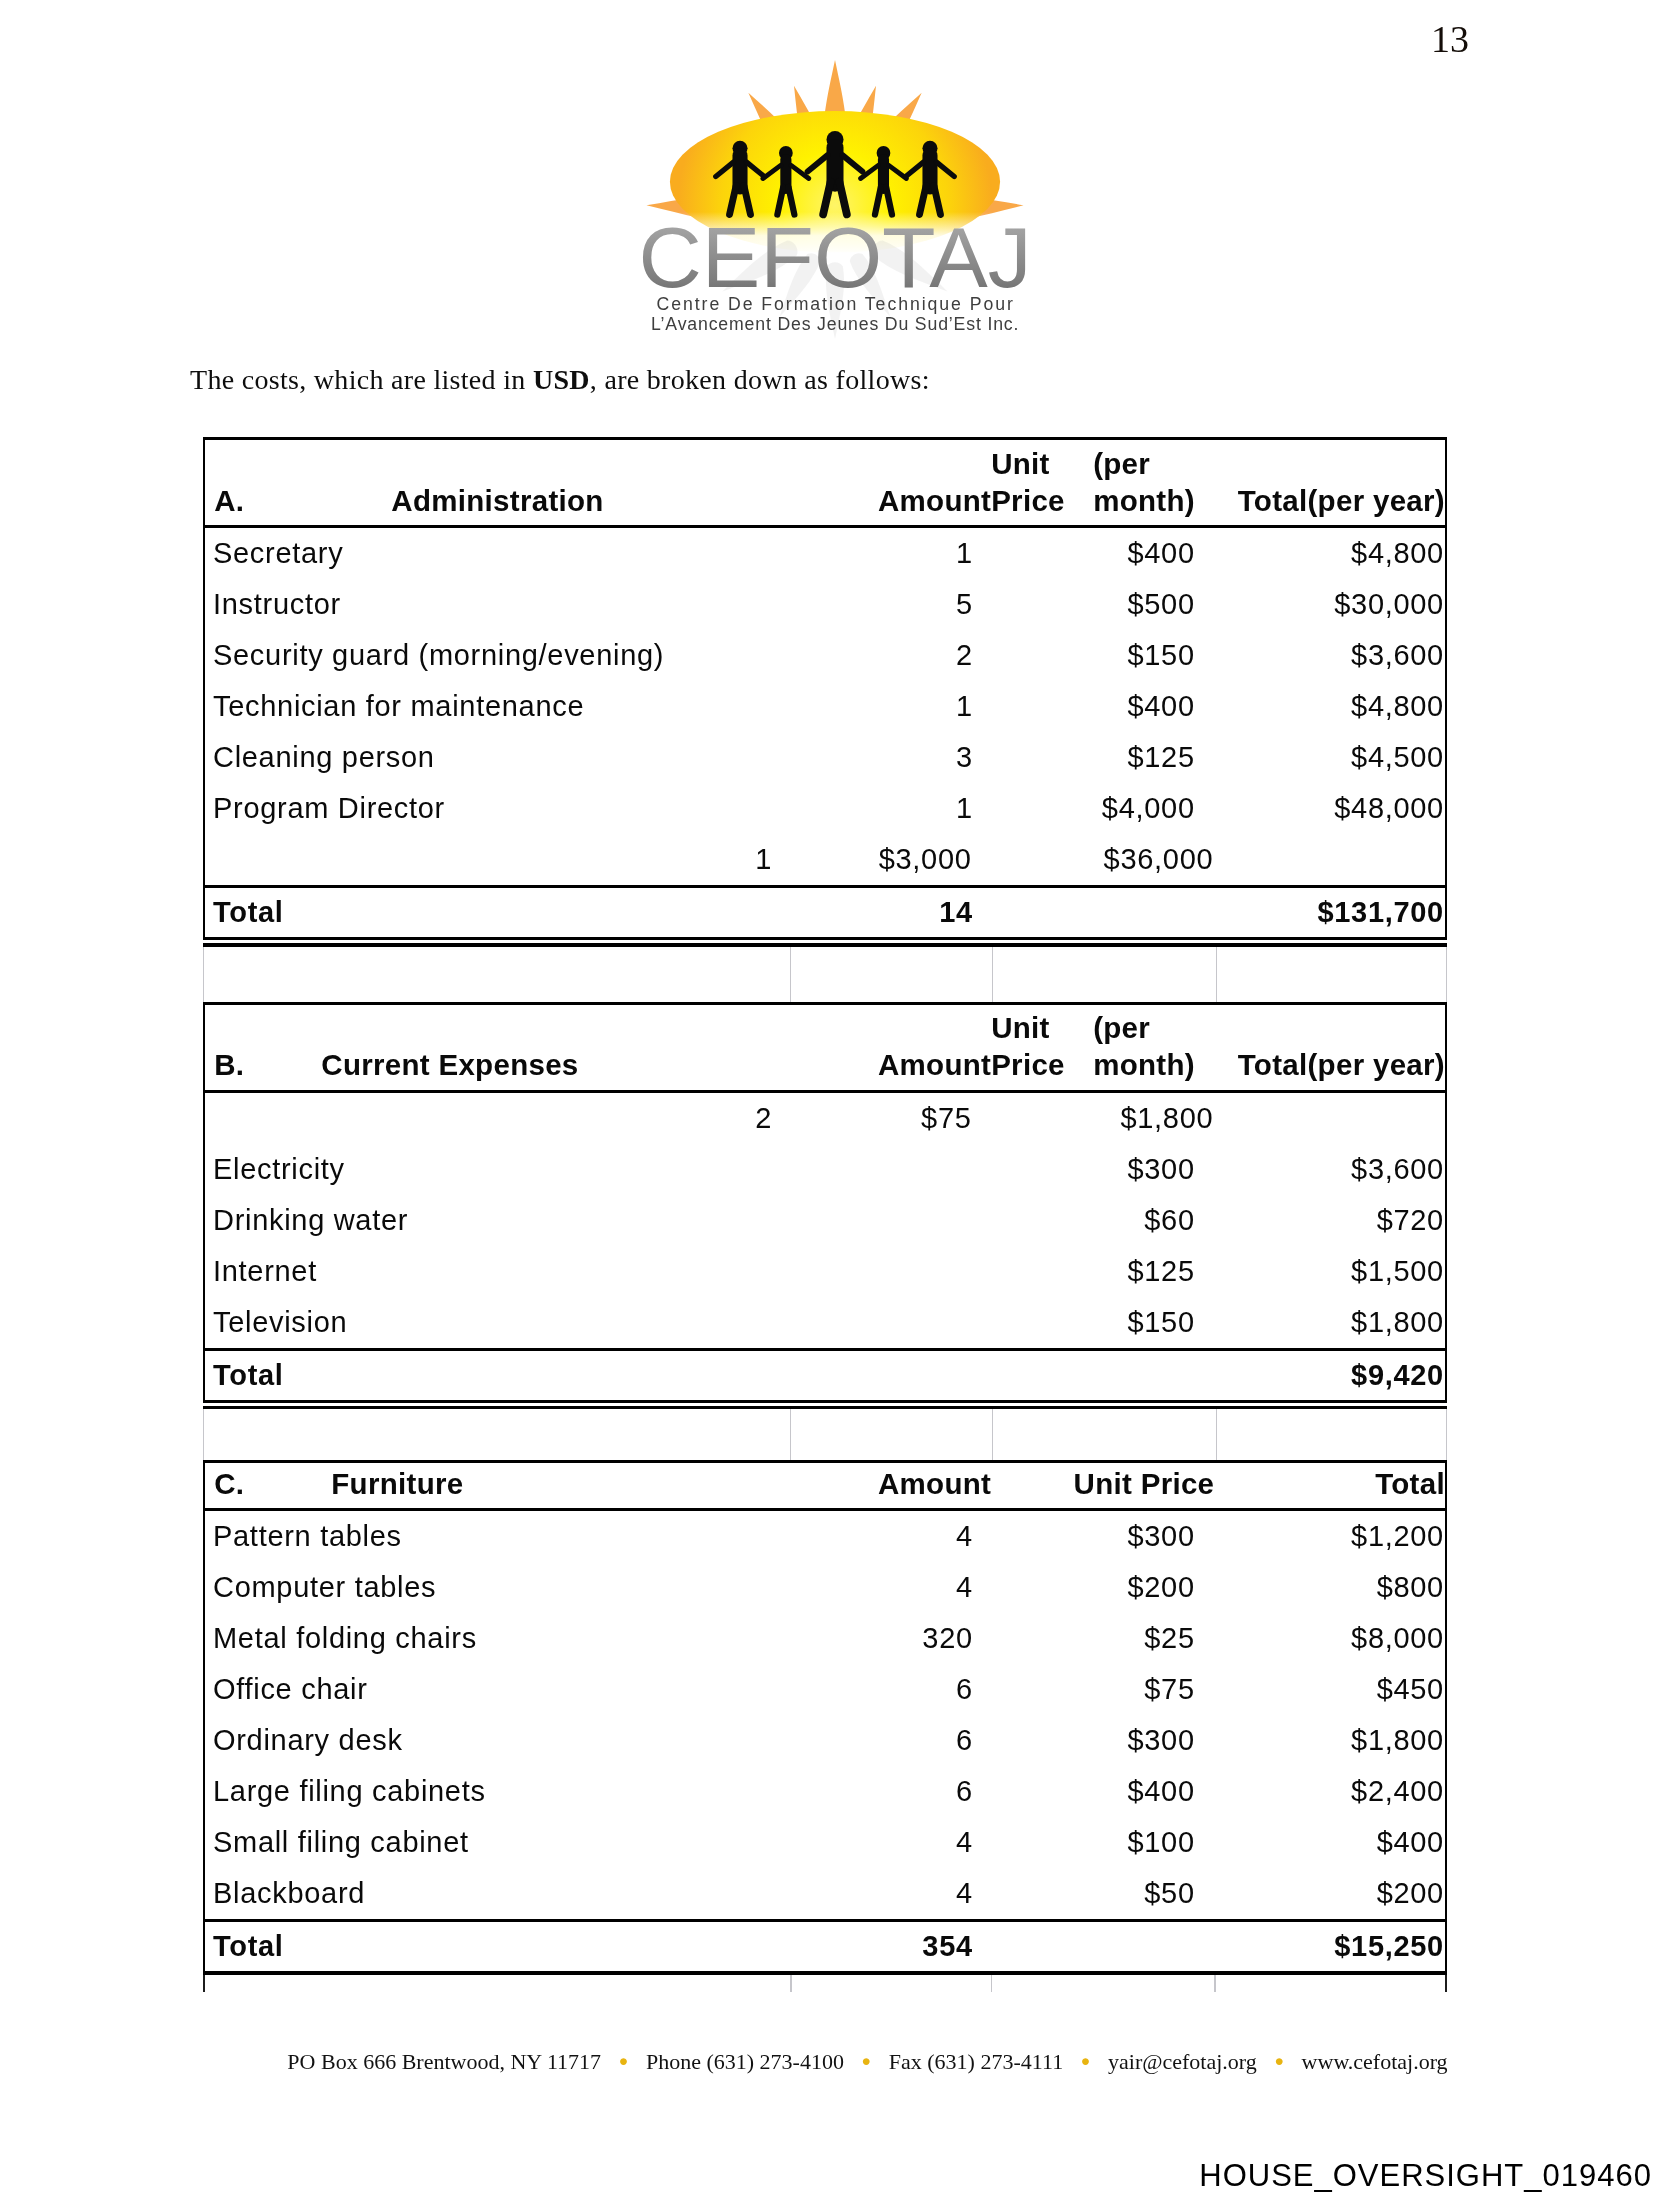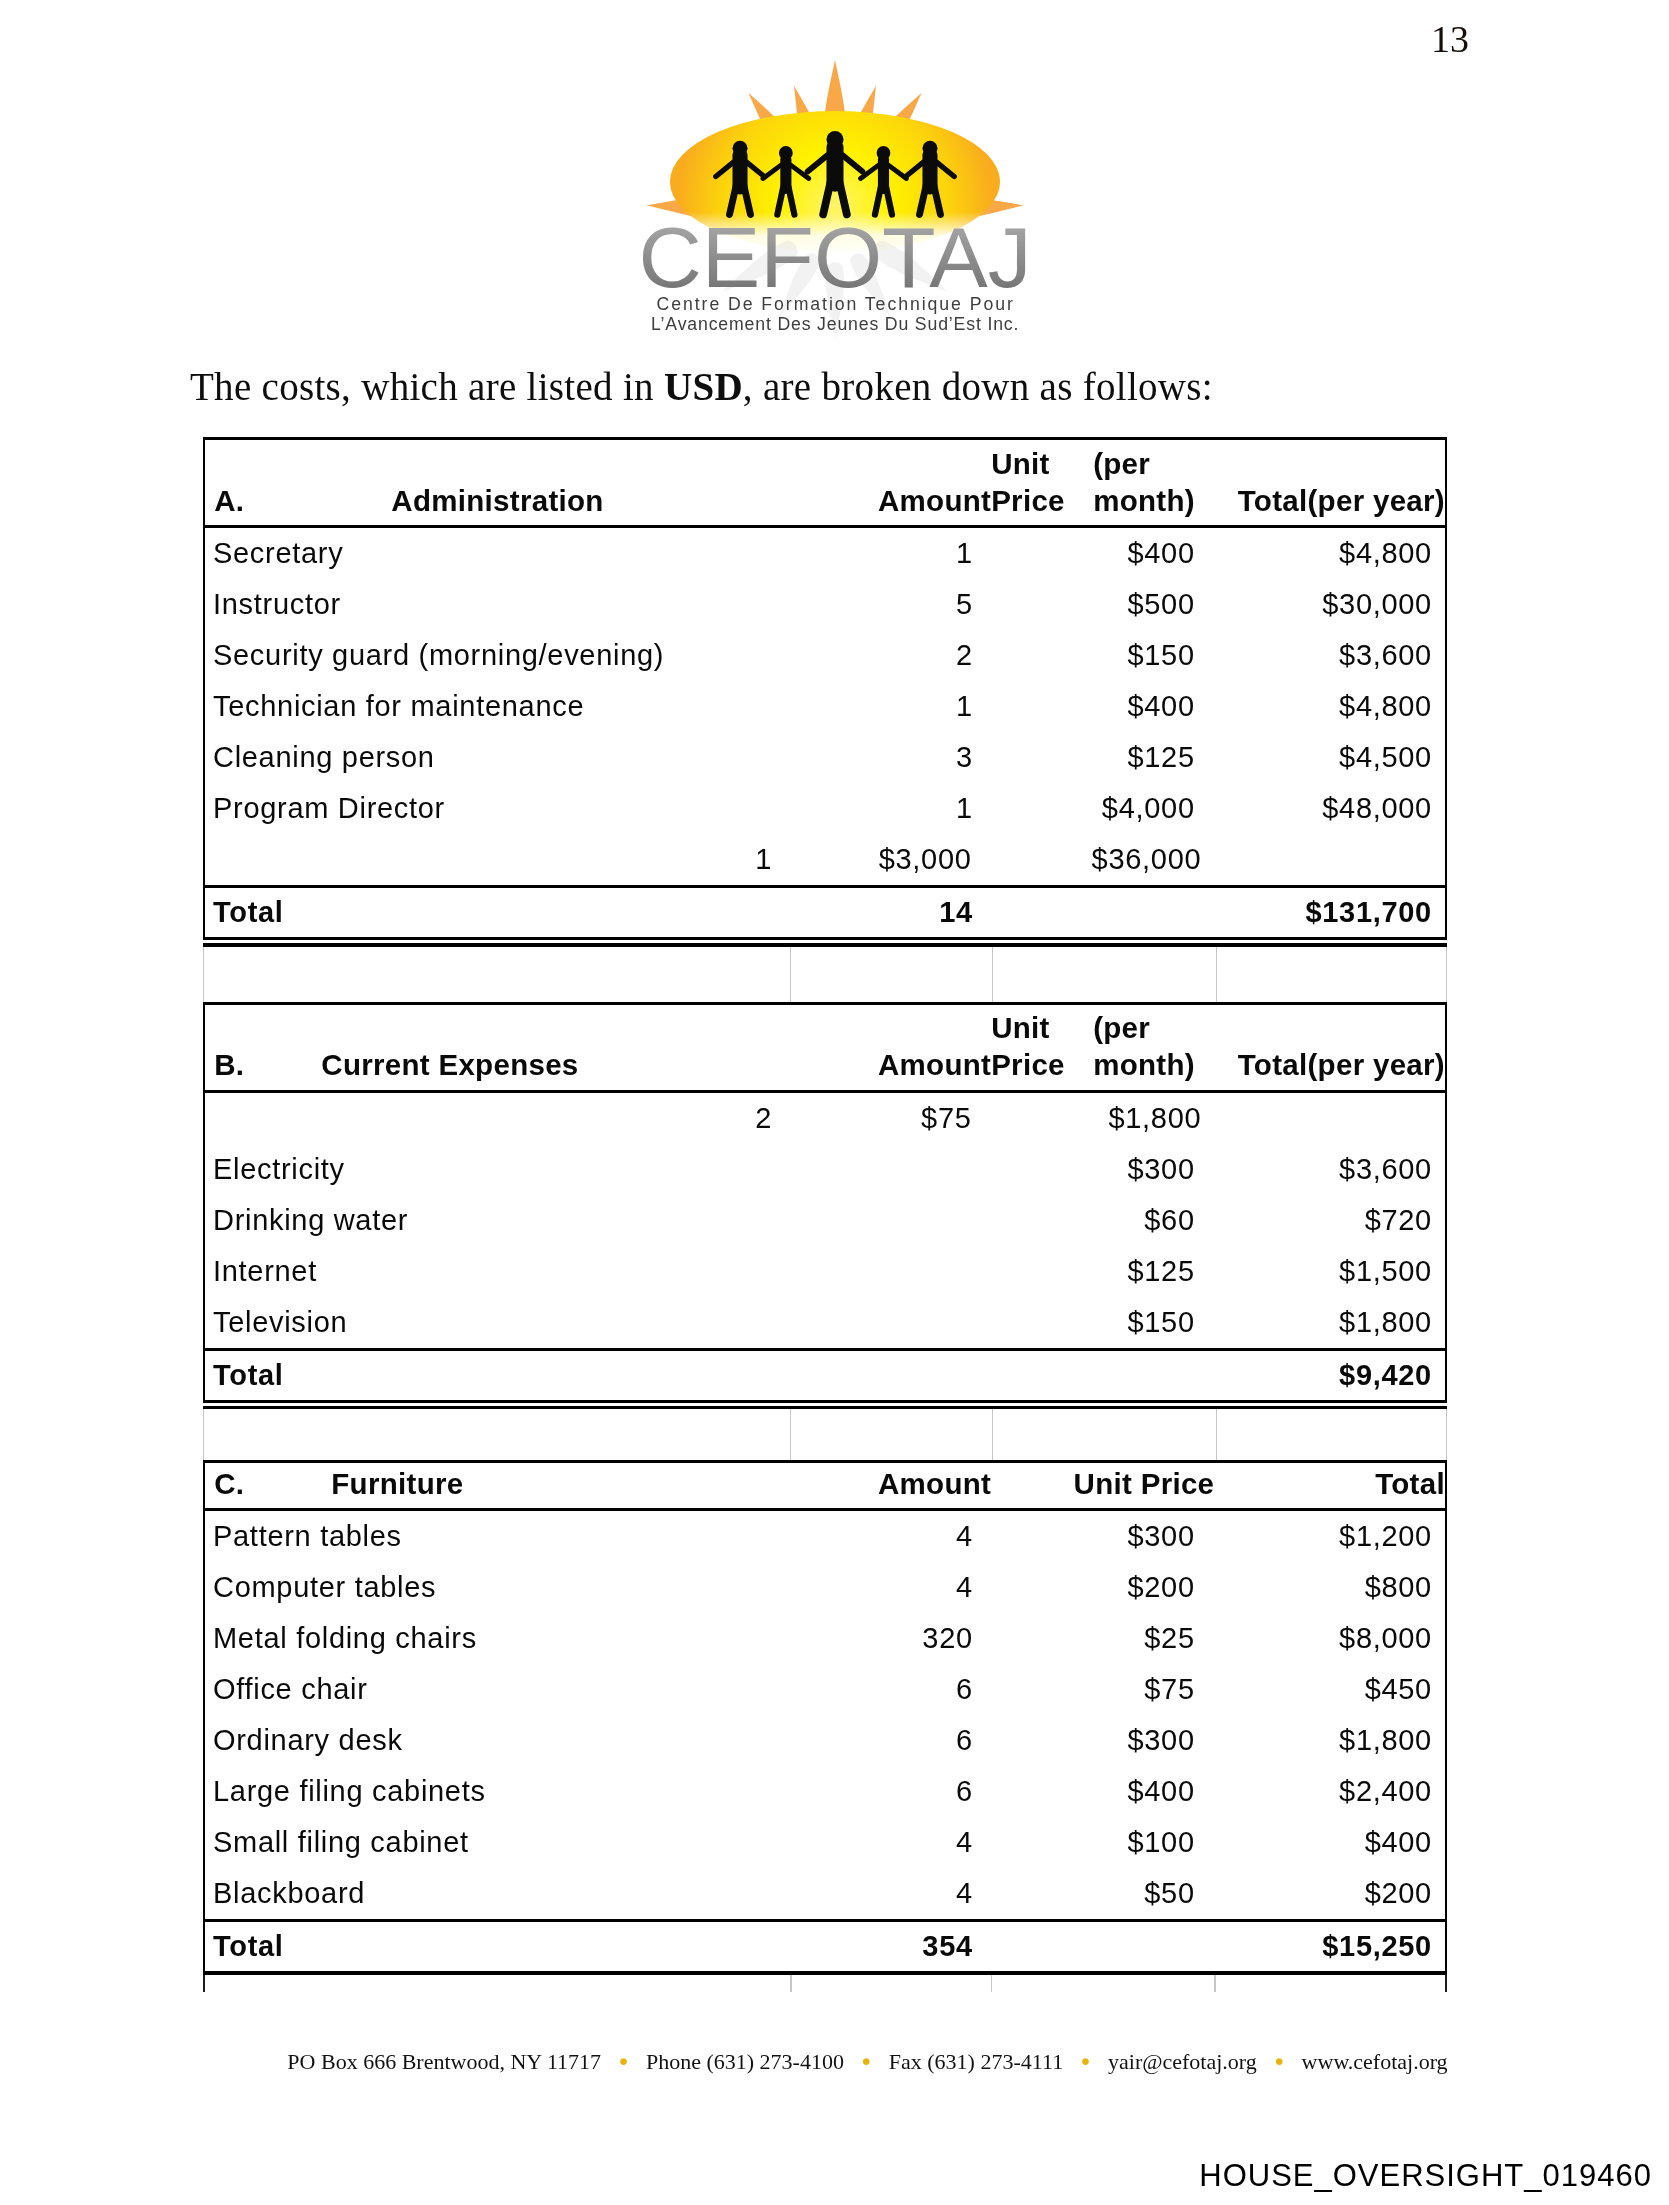--- a/index.html
+++ b/index.html
@@ -10,21 +10,21 @@
     font-family:"Liberation Sans", sans-serif; color:#0a0a0a;
   }
   .page-number {
     position:absolute; top:17px; right:200px;
     font-family:"Liberation Serif", serif; font-size:38px; color:#140d08;
   }
   .logo { position:absolute; left:624px; top:56px; width:422px; height:283px; }
   .logo svg { display:block; }
   .intro {
     position:absolute; left:190px; top:364px;
-    font-family:"Liberation Serif", serif; font-size:39px; letter-spacing:0.3px; color:#0e0e0e;
+    font-family:"Liberation Serif", serif; font-size:28px; letter-spacing:0.3px; color:#0e0e0e;
     white-space:nowrap;
   }
   .intro b { font-weight:bold; }
 
   .tables { position:absolute; left:203px; top:437px; width:1244px; }
   .tbl { border:2.6px solid #000; border-top-width:3.9px; border-bottom:3.3px solid #000; background:#fff; }
   .thead {
     display:grid; grid-template-columns:47.2% 16.2% 18% 18.6%;
     align-items:end; padding-bottom:6.5px; border-bottom:3.9px solid #000;
     font-weight:bold; font-size:29.5px; letter-spacing:0.3px; line-height:37px;
@@ -40,21 +40,21 @@
   .t2 .htitle { margin-left:87px; }
 
   .trow {
     display:grid; grid-template-columns:47.2% 16.2% 18% 18.6%;
     align-items:center; height:51px; font-size:29px; letter-spacing:0.7px;
   }
   .c { white-space:nowrap; overflow:visible; }
   .c.label { padding-left:8px; }
   .c.amt  { text-align:right; padding-right:18.3px; }
   .c.unit { text-align:right; padding-right:19.6px; }
-  .c.tot  { text-align:right; padding-right:13px; }
+  .c.tot  { text-align:right; padding-right:1px; }
   .trow.total { height:52px; border-top:3.9px solid #000; font-weight:bold; }
 
   .underline { height:3.3px; background:#000; margin-top:3.3px; }
   .spacer { position:relative; height:55px; }
   .t1 .spacer { height:51px; }
   .v { position:absolute; top:0; bottom:0; width:1.3px; background:#c6c6cb; }
   .v0 { left:0; } .v1 { left:47.2%; } .v2 { left:63.4%; } .v3 { left:81.4%; } .v4 { right:0; }
   .t2 .tbl { border-bottom:4.6px solid #000; }
   .stub { position:relative; height:17px; border-left:2px solid #1c1c1c; border-right:2px solid #1c1c1c; }
 

